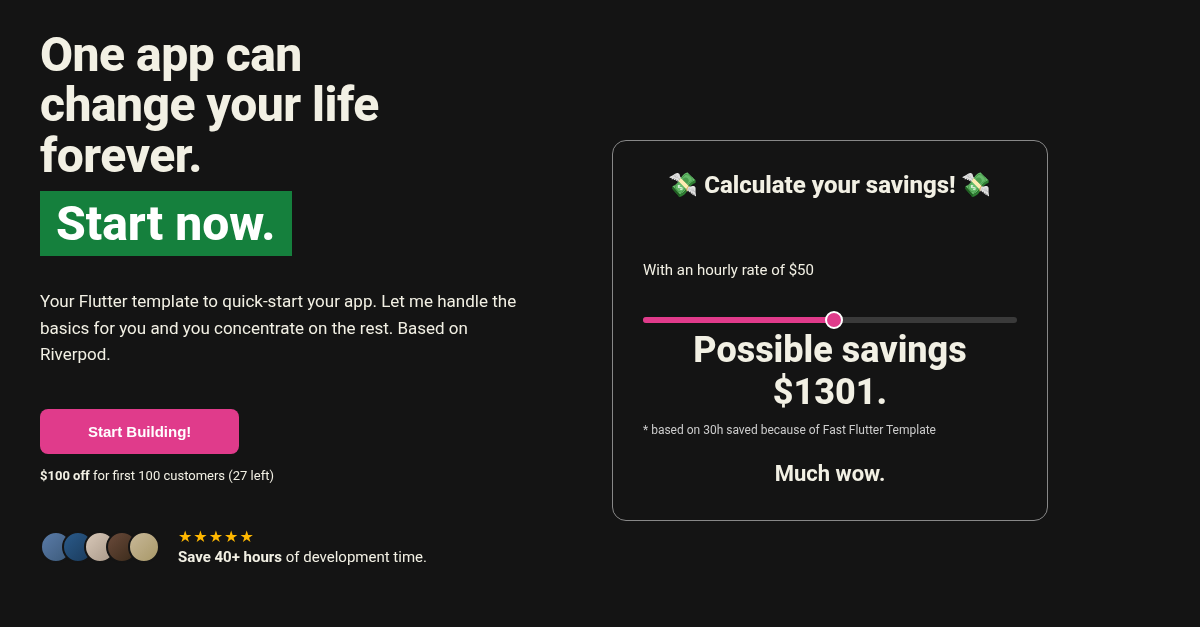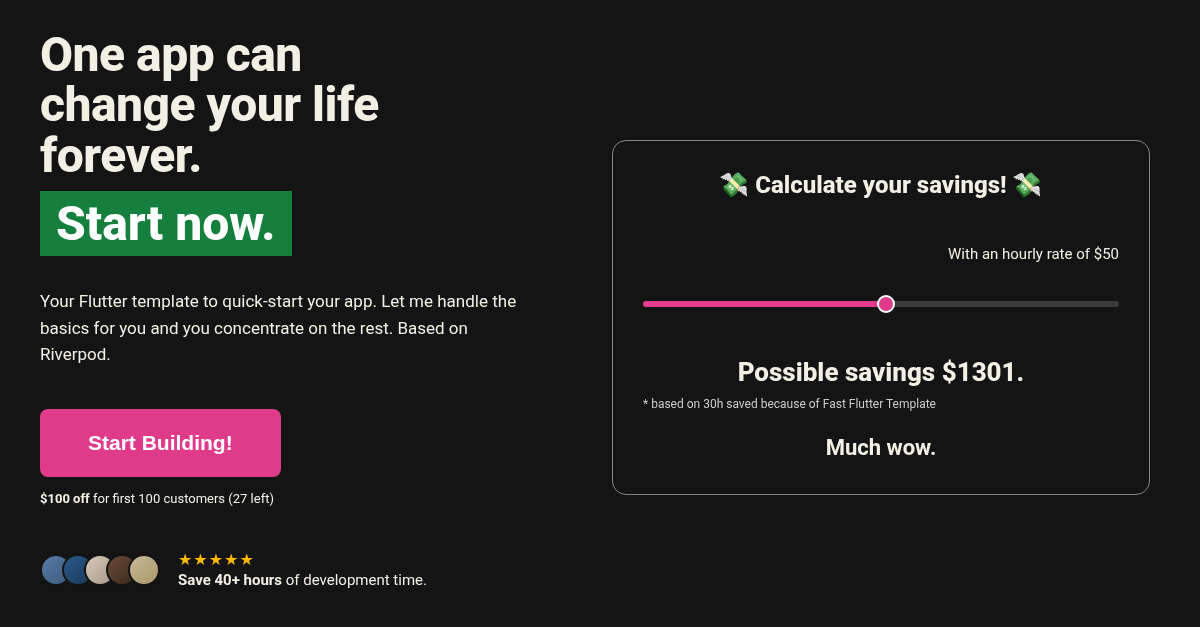--- a/index.html
+++ b/index.html
@@ -41,22 +41,22 @@
       line-height: 1.55;
       color: #f2f0e4;
       max-width: 500px;
     }
     .cta-button {
       display: inline-block;
       margin-top: 42px;
       background: #e03b8b;
       color: #fff;
       font-weight: 700;
-      font-size: 21px;
-      padding: 22px 48px;
+      font-size: 15px;
+      padding: 14px 48px;
       border-radius: 8px;
       cursor: pointer;
       border: none;
       text-align: center;
     }
     .promo {
       margin-top: 14px;
       font-size: 13px;
     }
     .promo-bold { font-weight: 700; }
@@ -92,30 +92,30 @@
     .right {
       flex: 1;
       display: flex;
       align-items: flex-start;
       padding-top: 110px;
     }
     .calc-card {
       border: 1px solid #888;
       border-radius: 14px;
       padding: 30px 30px 34px;
-      width: 538px;
+      width: 436px;
     }
     .calc-title {
       text-align: center;
       font-size: 24px;
       font-weight: 800;
     }
     .calc-rate {
-      text-align: right;
-      margin-top: 46px;
+      text-align: left;
+      margin-top: 62px;
       font-size: 15px;
     }
     .slider-wrap {
       margin-top: 32px;
       position: relative;
       height: 18px;
     }
     .slider-track {
       position: absolute;
       top: 50%;
@@ -143,22 +143,21 @@
       width: 18px;
       height: 18px;
       background: #e03b8b;
       border: 2px solid #fff;
       border-radius: 50%;
       transform: translate(-50%, -50%);
       cursor: pointer;
     }
     .savings {
       text-align: center;
-      margin-top: 44px;
-      font-size: 26px;
+      font-size: 36px;
       font-weight: 800;
     }
     .footnote {
       margin-top: 10px;
       font-size: 12px;
       color: #ccc;
     }
     .wow {
       text-align: center;
       margin-top: 24px;

